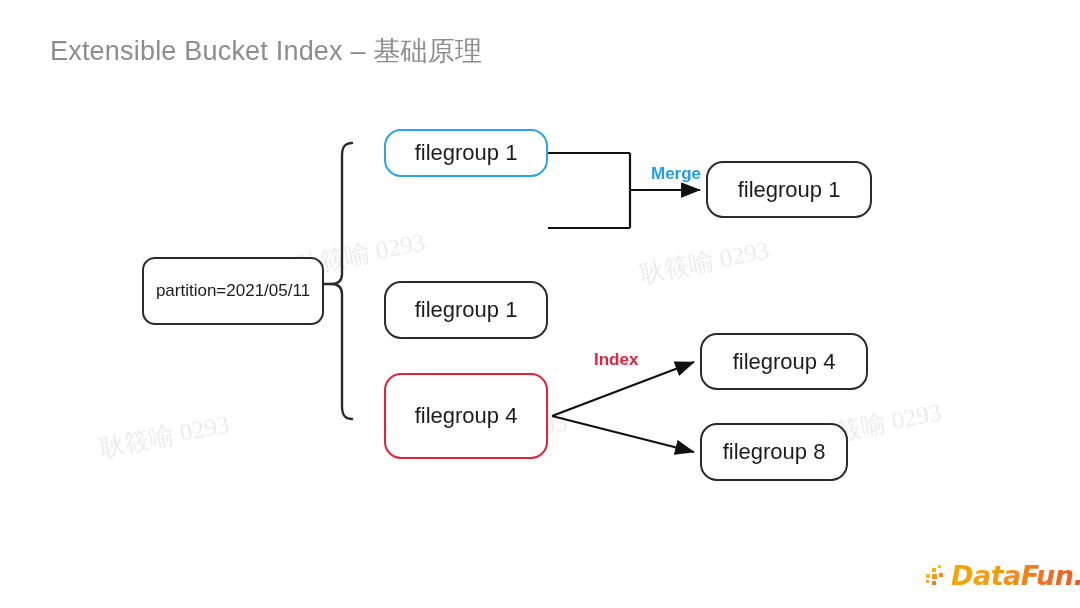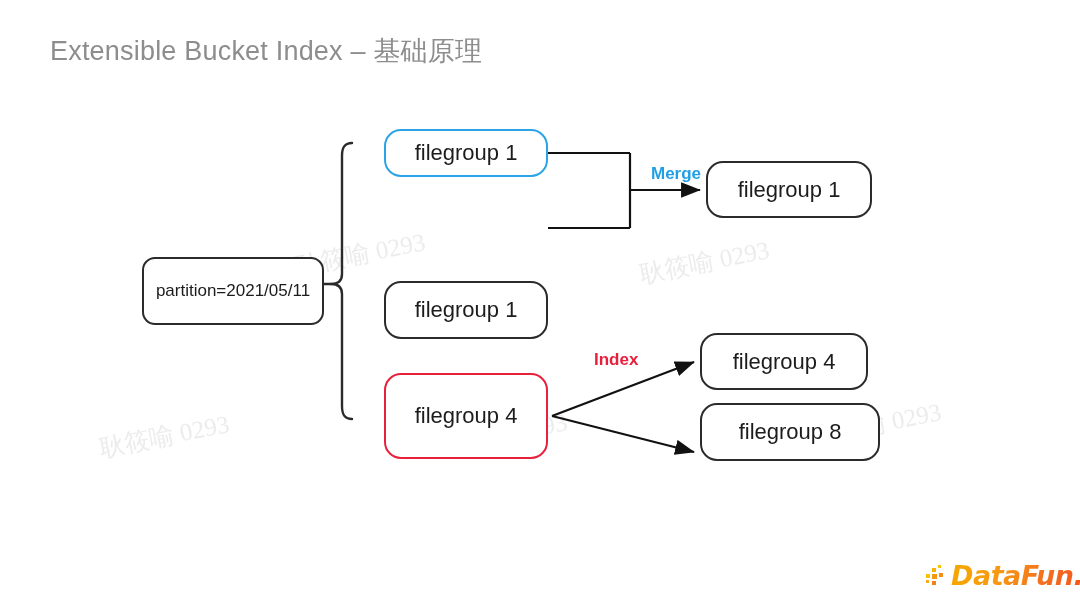--- a/index.html
+++ b/index.html
@@ -79,21 +79,21 @@
     border-radius: 13px;
     font-size: 17px;
   }
   .node-fg1 { left: 384px; top: 129px; width: 164px; height: 48px; }
   .node-fg2 { left: 384px; top: 204px; width: 164px; height: 48px; }
   .node-fg3 { left: 384px; top: 281px; width: 164px; height: 58px; }
   .node-fg4 { left: 384px; top: 373px; width: 164px; height: 86px; }
 
   .node-merged  { left: 706px; top: 161px; width: 166px; height: 57px; }
   .node-split-a { left: 700px; top: 333px; width: 168px; height: 57px; }
-  .node-split-b { left: 700px; top: 403px; width: 180px; height: 58px; }
+  .node-split-b { left: 700px; top: 423px; width: 148px; height: 58px; }
 
   
   .edge-label {
     position: absolute;
     font-size: 17px;
     font-weight: bold;
     white-space: nowrap;
   }
   #label-merge { left: 639px; top: 164px; color: #1f9fe6; margin-left: 12px; }
   #label-split { left: 594px; top: 350px; color: #e8203c; }

